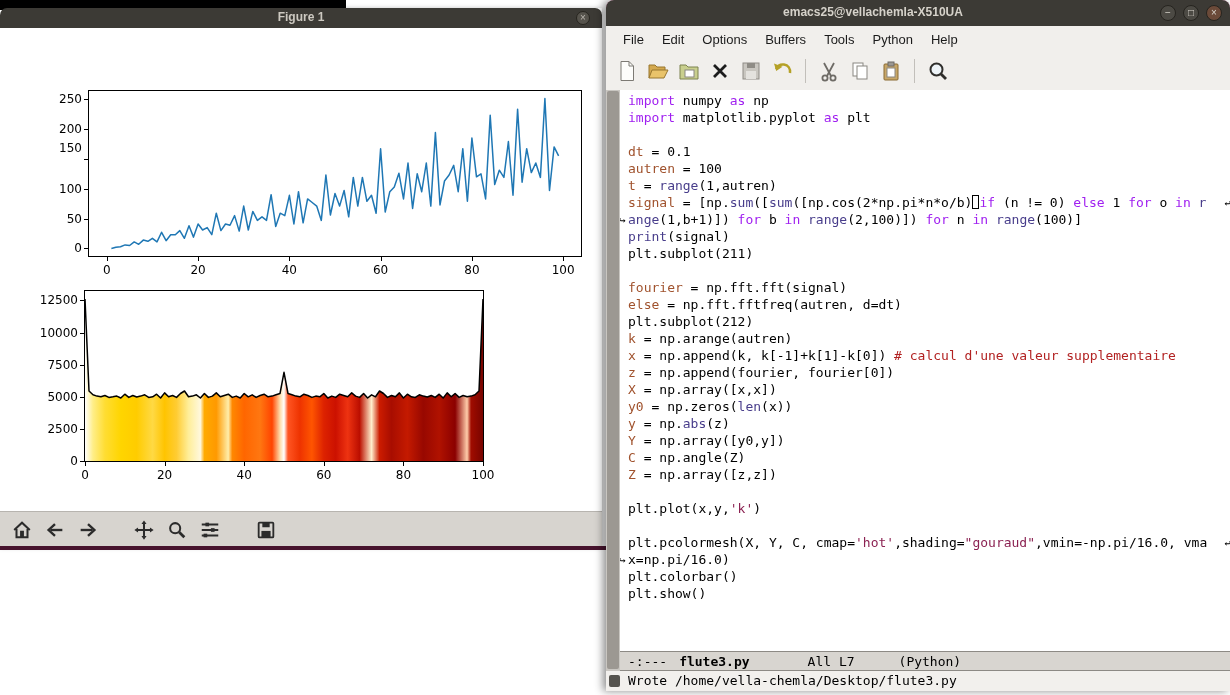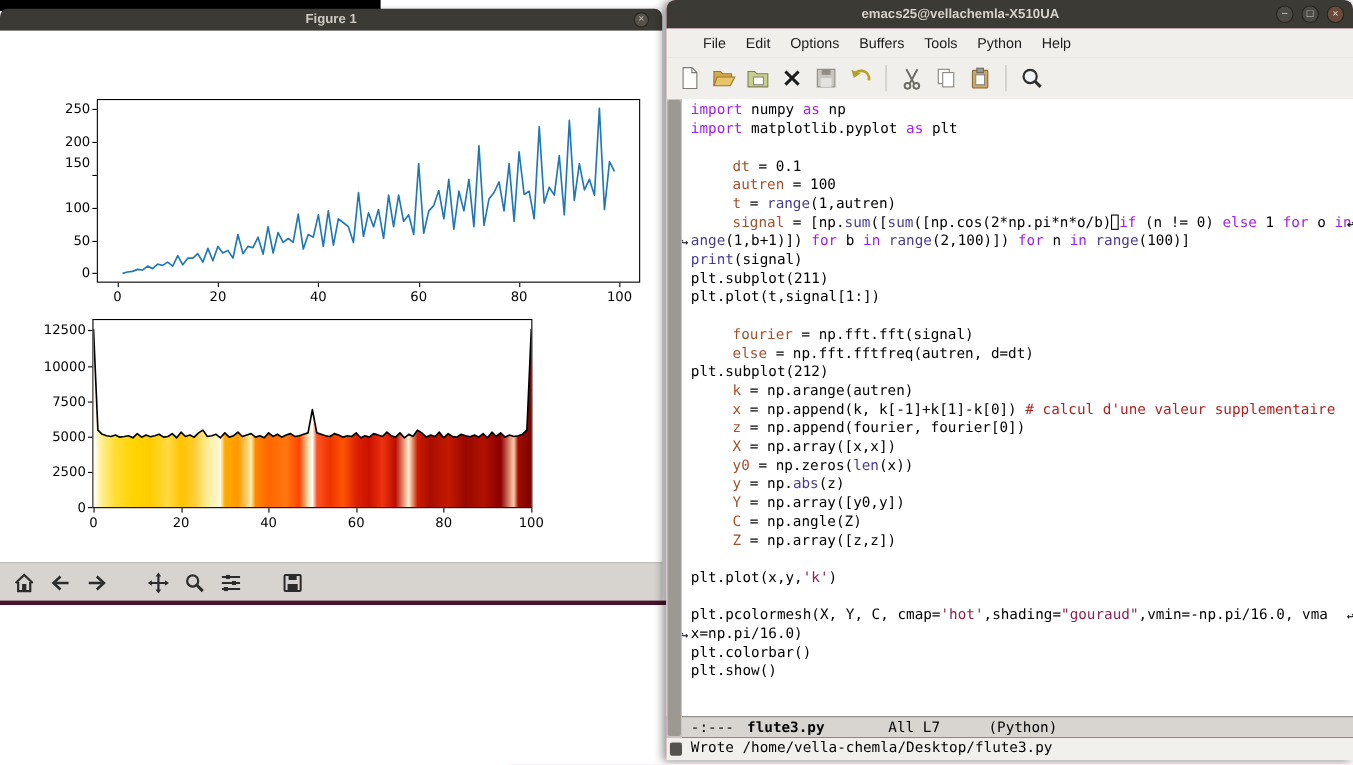--- a/index.html
+++ b/index.html
@@ -43,35 +43,35 @@
   .emacs-window{position:absolute;left:606px;top:0;width:624px;height:691px;background:#f9a8d4;
                 box-shadow:-3px 0 9px rgba(0,0,0,.45);border-radius:8px 8px 0 0;}
   .em-titlebar{height:26px;background:#3c3a35;border-radius:8px 8px 0 0;position:relative;}
   .em-title{position:absolute;left:0;right:90px;top:5px;text-align:center;
             font-size:12px;font-weight:bold;color:#d6d2ca;}
   .em-btns{position:absolute;right:8px;top:5px;display:flex;gap:7px;}
   .em-btn{width:16px;height:16px;border-radius:50%;background:#4c4a44;border:1px solid #26241f;
           box-sizing:border-box;color:#d8d4cc;font-size:10px;line-height:13px;text-align:center;}
   .em-btn.close{background:#6b4a39;}
   .menu-bar{position:absolute;top:26px;left:0;right:0;height:26px;background:#f1efec;
-            display:flex;align-items:center;padding-left:24px;}
+            display:flex;align-items:center;padding-left:8px;}
   .menu-item{font-size:13px;color:#1b1b1b;padding:3px 9px;}
   .em-toolbar{position:absolute;top:52px;left:0;right:0;height:38px;background:#f1efec;
               border-bottom:1px solid #cfccc7;display:flex;align-items:center;gap:5px;padding-left:8px;}
   .em-toolbar .ticon{width:26px;height:26px;display:flex;align-items:center;justify-content:center;}
   .tsep{width:1px;height:24px;background:#c2bfba;margin:0 5px;}
 
   .edit-area{position:absolute;top:90px;left:0;right:0;bottom:40px;background:#fff;}
   .scrollbar{position:absolute;left:0;top:90px;width:14px;bottom:20px;background:#c9c6c1;}
   .scroll-thumb{position:absolute;left:1px;right:1px;top:1px;bottom:2px;background:#9c9892;border-radius:2px;}
   .code-wrap{position:absolute;left:22px;top:2px;right:8px;bottom:0;}
   .code-line{position:relative;height:17px;white-space:pre;
              font:13px/17px "DejaVu Sans Mono",monospace;color:#000;}
   .tok-k{color:#a020f0;}
-  .tok-v{color:#a0522d;margin-left:38px;}
+  .tok-v{color:#a0522d;}
   .tok-b{color:#483d8b;}
   .tok-s{color:#8b2252;}
   .tok-c{color:#b22222;}
   .tok-d{color:#000;}
   .cursor{display:inline-block;width:7px;height:14px;border:1px solid #000;box-sizing:border-box;
           vertical-align:-2px;}
   .wrap-right{position:absolute;right:-9px;top:1px;font-size:11px;color:#000;}
   .wrap-left{position:absolute;left:-9px;top:1px;font-size:11px;color:#000;}
 
   .mode-line{position:absolute;left:14px;right:0;bottom:20px;height:20px;background:#d8d5d0;
@@ -343,21 +343,20 @@
           <div class="code-line"><span class="tok-k">import</span><span class="tok-d"> numpy </span><span class="tok-k">as</span><span class="tok-d"> np</span></div>
           <div class="code-line"><span class="tok-k">import</span><span class="tok-d"> matplotlib.pyplot </span><span class="tok-k">as</span><span class="tok-d"> plt</span></div>
           <div class="code-line"></div>
           <div class="code-line"><span class="tok-v">dt</span><span class="tok-d"> = 0.1</span></div>
           <div class="code-line"><span class="tok-v">autren</span><span class="tok-d"> = 100</span></div>
           <div class="code-line"><span class="tok-v">t</span><span class="tok-d"> = </span><span class="tok-b">range</span><span class="tok-d">(1,autren)</span></div>
           <div class="code-line"><span class="tok-v">signal</span><span class="tok-d"> = [np.</span><span class="tok-b">sum</span><span class="tok-d">([</span><span class="tok-b">sum</span><span class="tok-d">([np.cos(2*np.pi*n*o/b)</span><span class="cursor">&nbsp;</span><span class="tok-k">if</span><span class="tok-d"> (n != 0) </span><span class="tok-k">else</span><span class="tok-d"> 1 </span><span class="tok-k">for</span><span class="tok-d"> o </span><span class="tok-k">in</span><span class="tok-d"> </span><span class="tok-b">r</span><span class="wrap-right">↩</span></div>
           <div class="code-line"><span class="tok-b">ange</span><span class="tok-d">(1,b+1)]) </span><span class="tok-k">for</span><span class="tok-d"> b </span><span class="tok-k">in</span><span class="tok-d"> </span><span class="tok-b">range</span><span class="tok-d">(2,100)]) </span><span class="tok-k">for</span><span class="tok-d"> n </span><span class="tok-k">in</span><span class="tok-d"> </span><span class="tok-b">range</span><span class="tok-d">(100)]</span><span class="wrap-left">↪</span></div>
           <div class="code-line"><span class="tok-b">print</span><span class="tok-d">(signal)</span></div>
           <div class="code-line"><span class="tok-d">plt.subplot(211)</span></div>
-          <div class="code-line"><span class="tok-d">plt.plot(t,signal[1:])</span></div>
           <div class="code-line"></div>
           <div class="code-line"><span class="tok-v">fourier</span><span class="tok-d"> = np.fft.fft(signal)</span></div>
           <div class="code-line"><span class="tok-v">else</span><span class="tok-d"> = np.fft.fftfreq(autren, d=dt)</span></div>
           <div class="code-line"><span class="tok-d">plt.subplot(212)</span></div>
           <div class="code-line"><span class="tok-v">k</span><span class="tok-d"> = np.arange(autren)</span></div>
           <div class="code-line"><span class="tok-v">x</span><span class="tok-d"> = np.append(k, k[-1]+k[1]-k[0]) </span><span class="tok-c"># calcul d'une valeur supplementaire</span></div>
           <div class="code-line"><span class="tok-v">z</span><span class="tok-d"> = np.append(fourier, fourier[0])</span></div>
           <div class="code-line"><span class="tok-v">X</span><span class="tok-d"> = np.array([x,x])</span></div>
           <div class="code-line"><span class="tok-v">y0</span><span class="tok-d"> = np.zeros(</span><span class="tok-b">len</span><span class="tok-d">(x))</span></div>
           <div class="code-line"><span class="tok-v">y</span><span class="tok-d"> = np.</span><span class="tok-b">abs</span><span class="tok-d">(z)</span></div>

